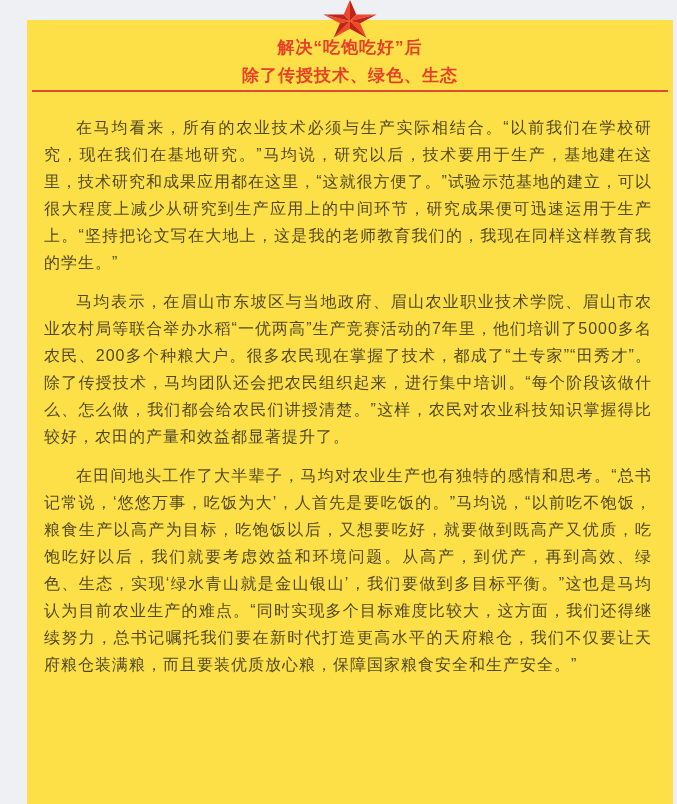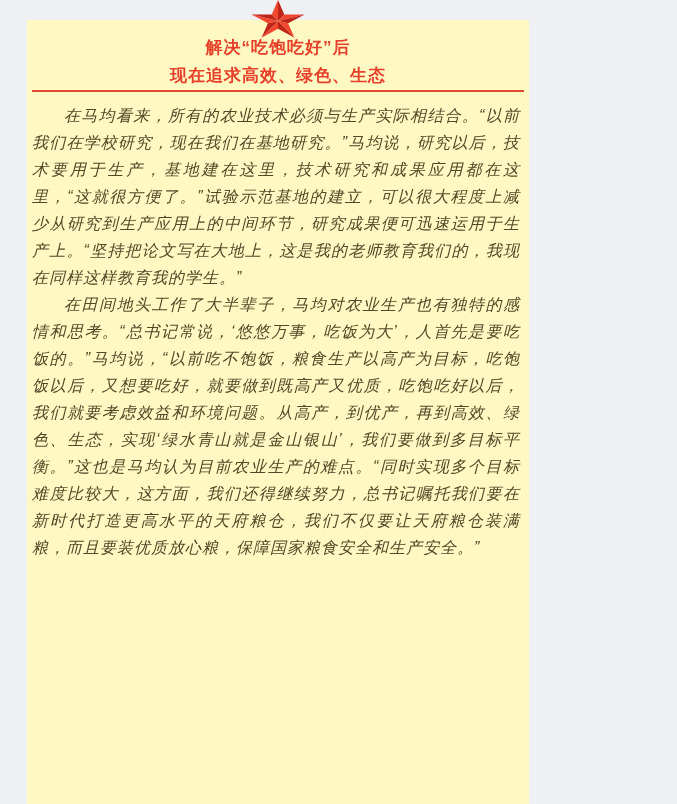--- a/index.html
+++ b/index.html
@@ -6,22 +6,22 @@
   body {
     width: 677px; height: 804px;
     background: #eff0f4;
     position: relative;
     overflow: hidden;
     font-family: "Liberation Sans", sans-serif;
   }
   .card {
     position: absolute;
     left: 27px; top: 20px;
-    width: 502px; height: 784px;
-    background: #fef9c3;
+    width: 646px; height: 784px;
+    background: #fde047;
     box-sizing: border-box;
   }
   .star-wrap {
     position: absolute;
     top: -20px; left: 50%;
     transform: translateX(-50%);
     width: 56px; height: 38px;
   }
   .star-wrap svg { display: block; width: 100%; height: 100%; }
   .facet-bright { fill: #f1472f; }
@@ -41,21 +41,21 @@
     margin: 0 5px;
   }
   .content {
     padding: 10px 9px 0 5px;
     font-size: 16px;
     line-height: 27px;
     color: #514827;
     letter-spacing: 1px;
     text-align: justify;
   }
-  .content p { margin: 0; text-indent: 2em; font-style: italic; }
+  .content p { margin: 12px; text-indent: 2em; }
 </style>
 </head>
 <body>
 
 <div class="card">
 
   <div class="star-wrap">
     <svg viewBox="0 0 100 91" preserveAspectRatio="none" aria-hidden="true">
       <polygon class="facet-bright" points="38.8,34.6 50,0 50,50"></polygon>
       <polygon class="facet-dark" points="50,0 61.2,34.6 50,50"></polygon>
@@ -65,23 +65,24 @@
       <polygon class="facet-dark" points="79.4,90.5 50,69 50,50"></polygon>
       <polygon class="facet-bright" points="50,69 20.6,90.5 50,50"></polygon>
       <polygon class="facet-dark" points="20.6,90.5 31.9,55.9 50,50"></polygon>
       <polygon class="facet-bright" points="31.9,55.9 2.4,34.5 50,50"></polygon>
       <polygon class="facet-dark" points="2.4,34.5 38.8,34.6 50,50"></polygon>
     </svg>
   </div>
 
   <div class="title-block">
     <div>解决“吃饱吃好”后</div>
-    <div>现在追求高效、绿色、生态</div>
+    <div>除了传授技术、绿色、生态</div>
   </div>
 
   <hr class="divider">
 
   <div class="content">
     <p>在马均看来，所有的农业技术必须与生产实际相结合。“以前我们在学校研究，现在我们在基地研究。”马均说，研究以后，技术要用于生产，基地建在这里，技术研究和成果应用都在这里，“这就很方便了。”试验示范基地的建立，可以很大程度上减少从研究到生产应用上的中间环节，研究成果便可迅速运用于生产上。“坚持把论文写在大地上，这是我的老师教育我们的，我现在同样这样教育我的学生。”</p>
+    <p>马均表示，在眉山市东坡区与当地政府、眉山农业职业技术学院、眉山市农业农村局等联合举办水稻“一优两高”生产竞赛活动的7年里，他们培训了5000多名农民、200多个种粮大户。很多农民现在掌握了技术，都成了“土专家”“田秀才”。除了传授技术，马均团队还会把农民组织起来，进行集中培训。“每个阶段该做什么、怎么做，我们都会给农民们讲授清楚。”这样，农民对农业科技知识掌握得比较好，农田的产量和效益都显著提升了。</p>
     <p>在田间地头工作了大半辈子，马均对农业生产也有独特的感情和思考。“总书记常说，‘悠悠万事，吃饭为大’，人首先是要吃饭的。”马均说，“以前吃不饱饭，粮食生产以高产为目标，吃饱饭以后，又想要吃好，就要做到既高产又优质，吃饱吃好以后，我们就要考虑效益和环境问题。从高产，到优产，再到高效、绿色、生态，实现‘绿水青山就是金山银山’，我们要做到多目标平衡。”这也是马均认为目前农业生产的难点。“同时实现多个目标难度比较大，这方面，我们还得继续努力，总书记嘱托我们要在新时代打造更高水平的天府粮仓，我们不仅要让天府粮仓装满粮，而且要装优质放心粮，保障国家粮食安全和生产安全。”</p>
   </div>
 
 </div>
 
 </body></html>

